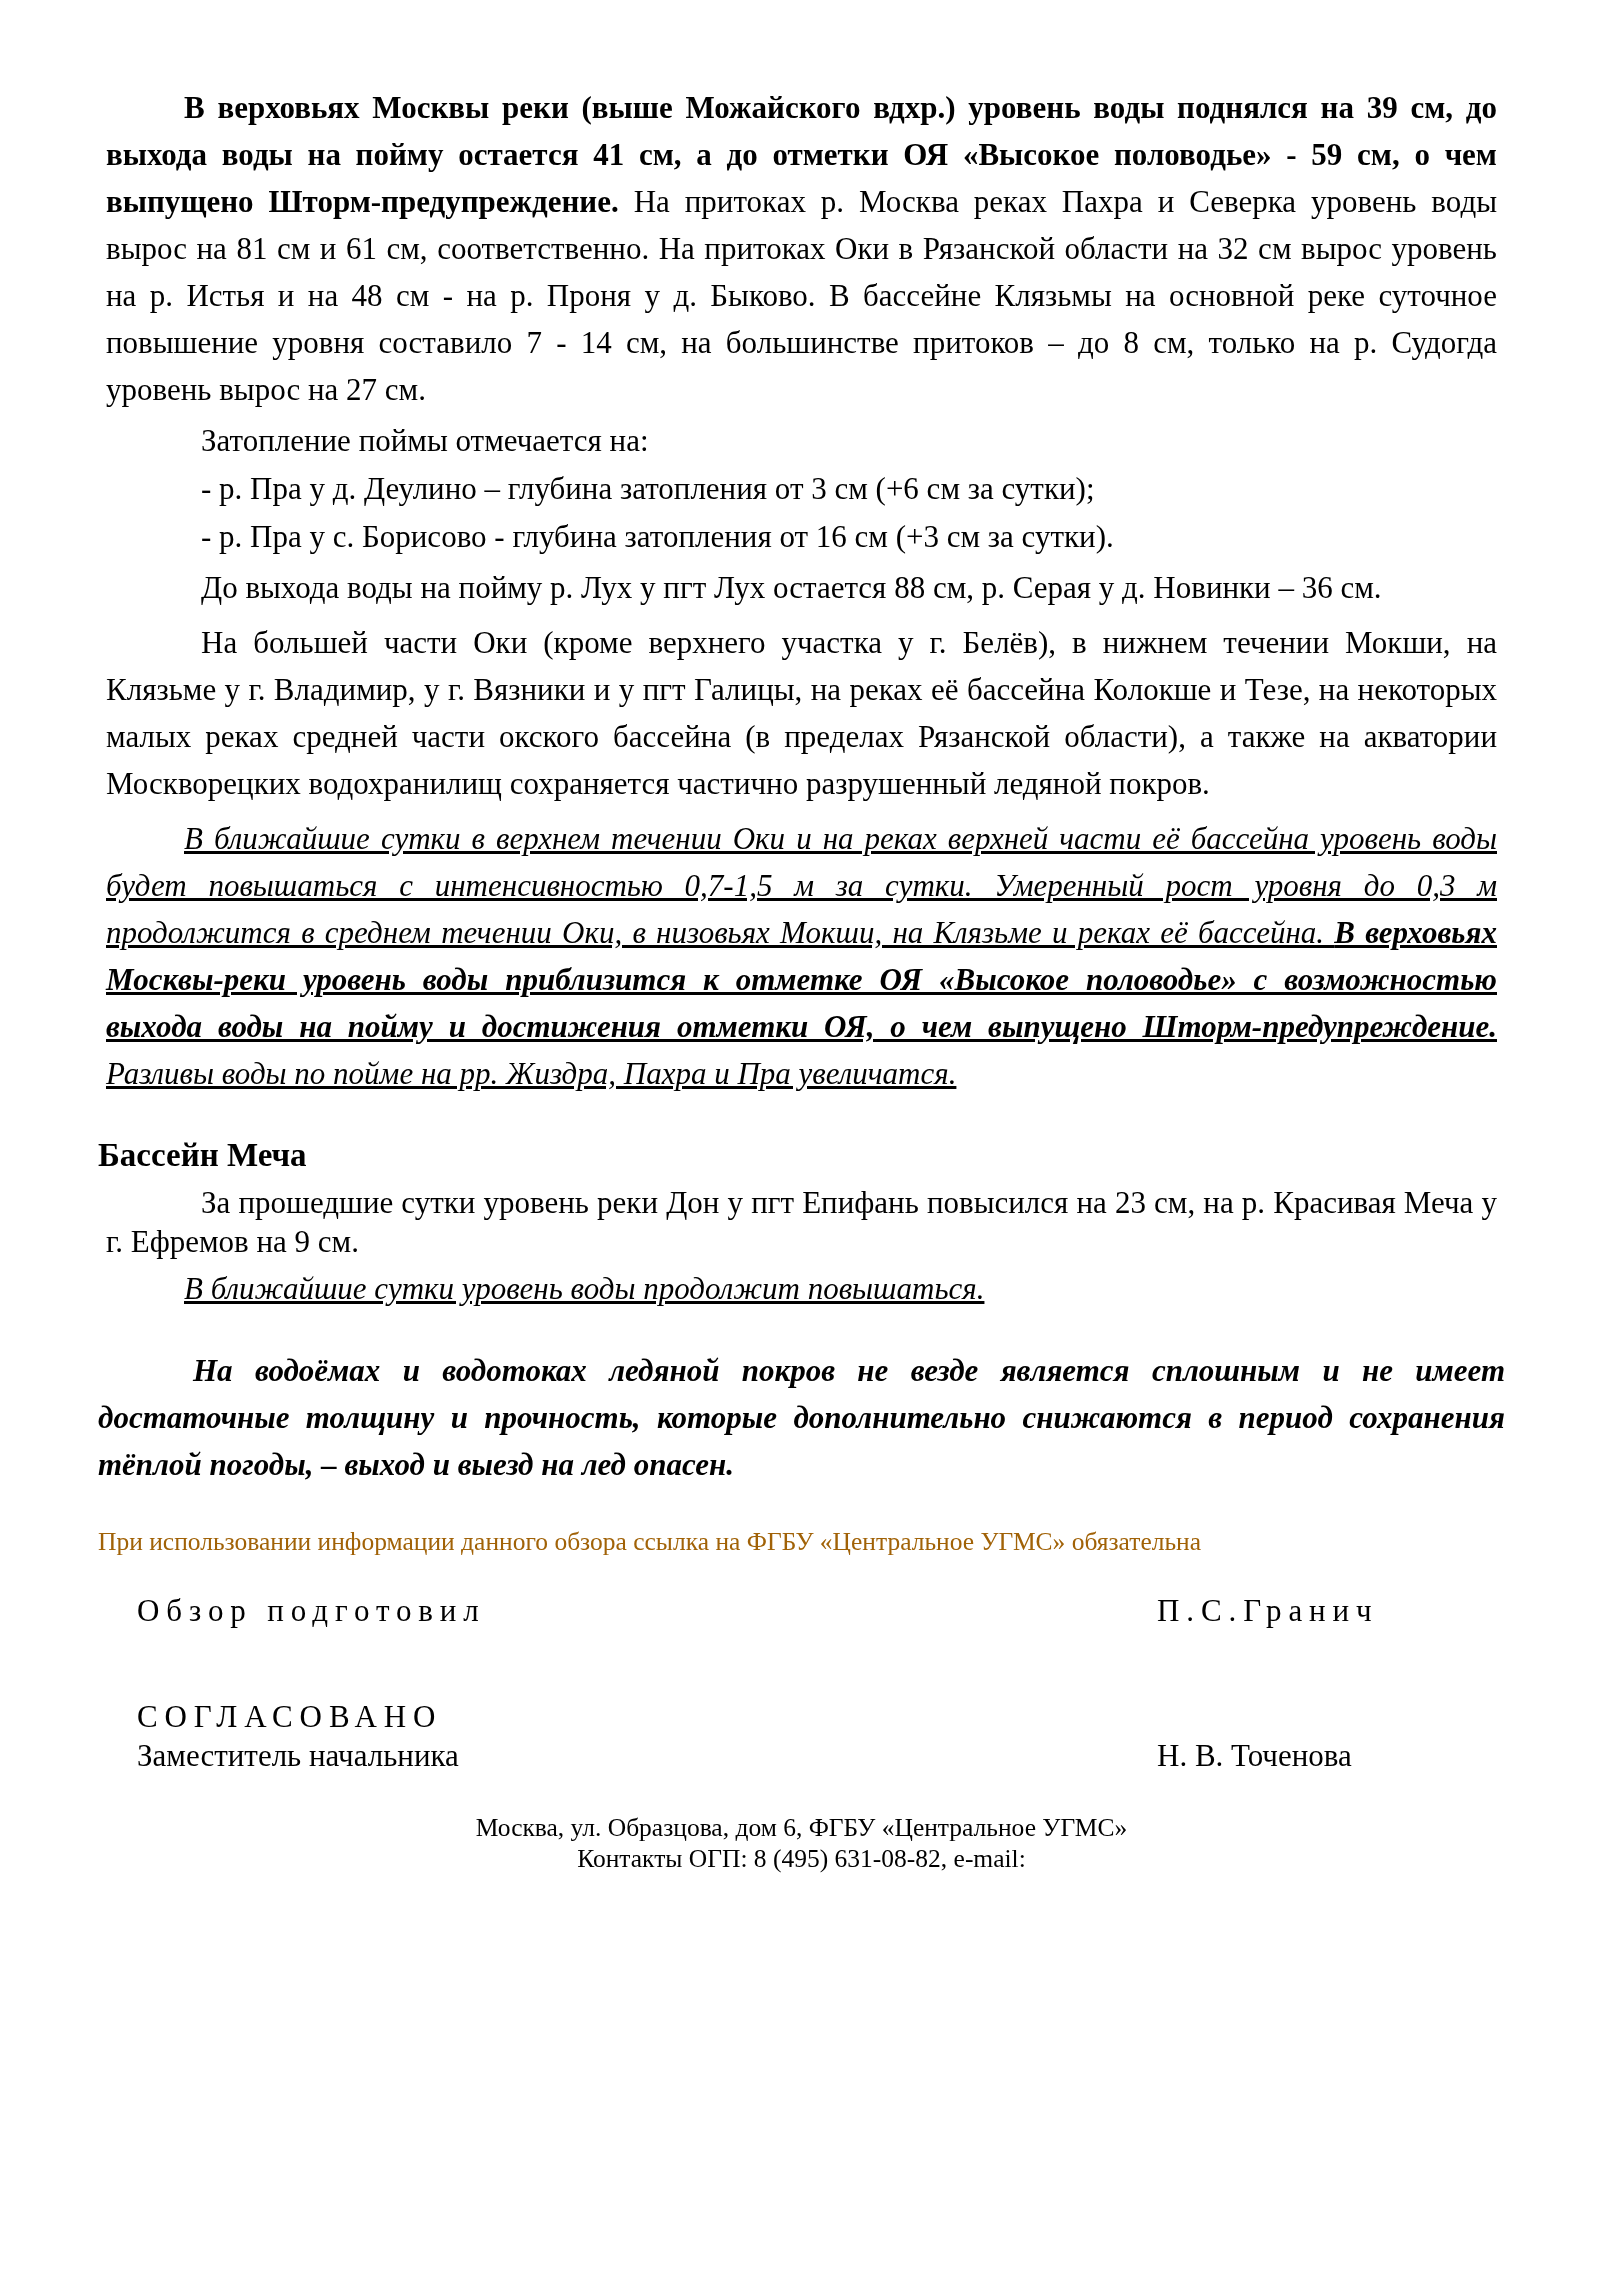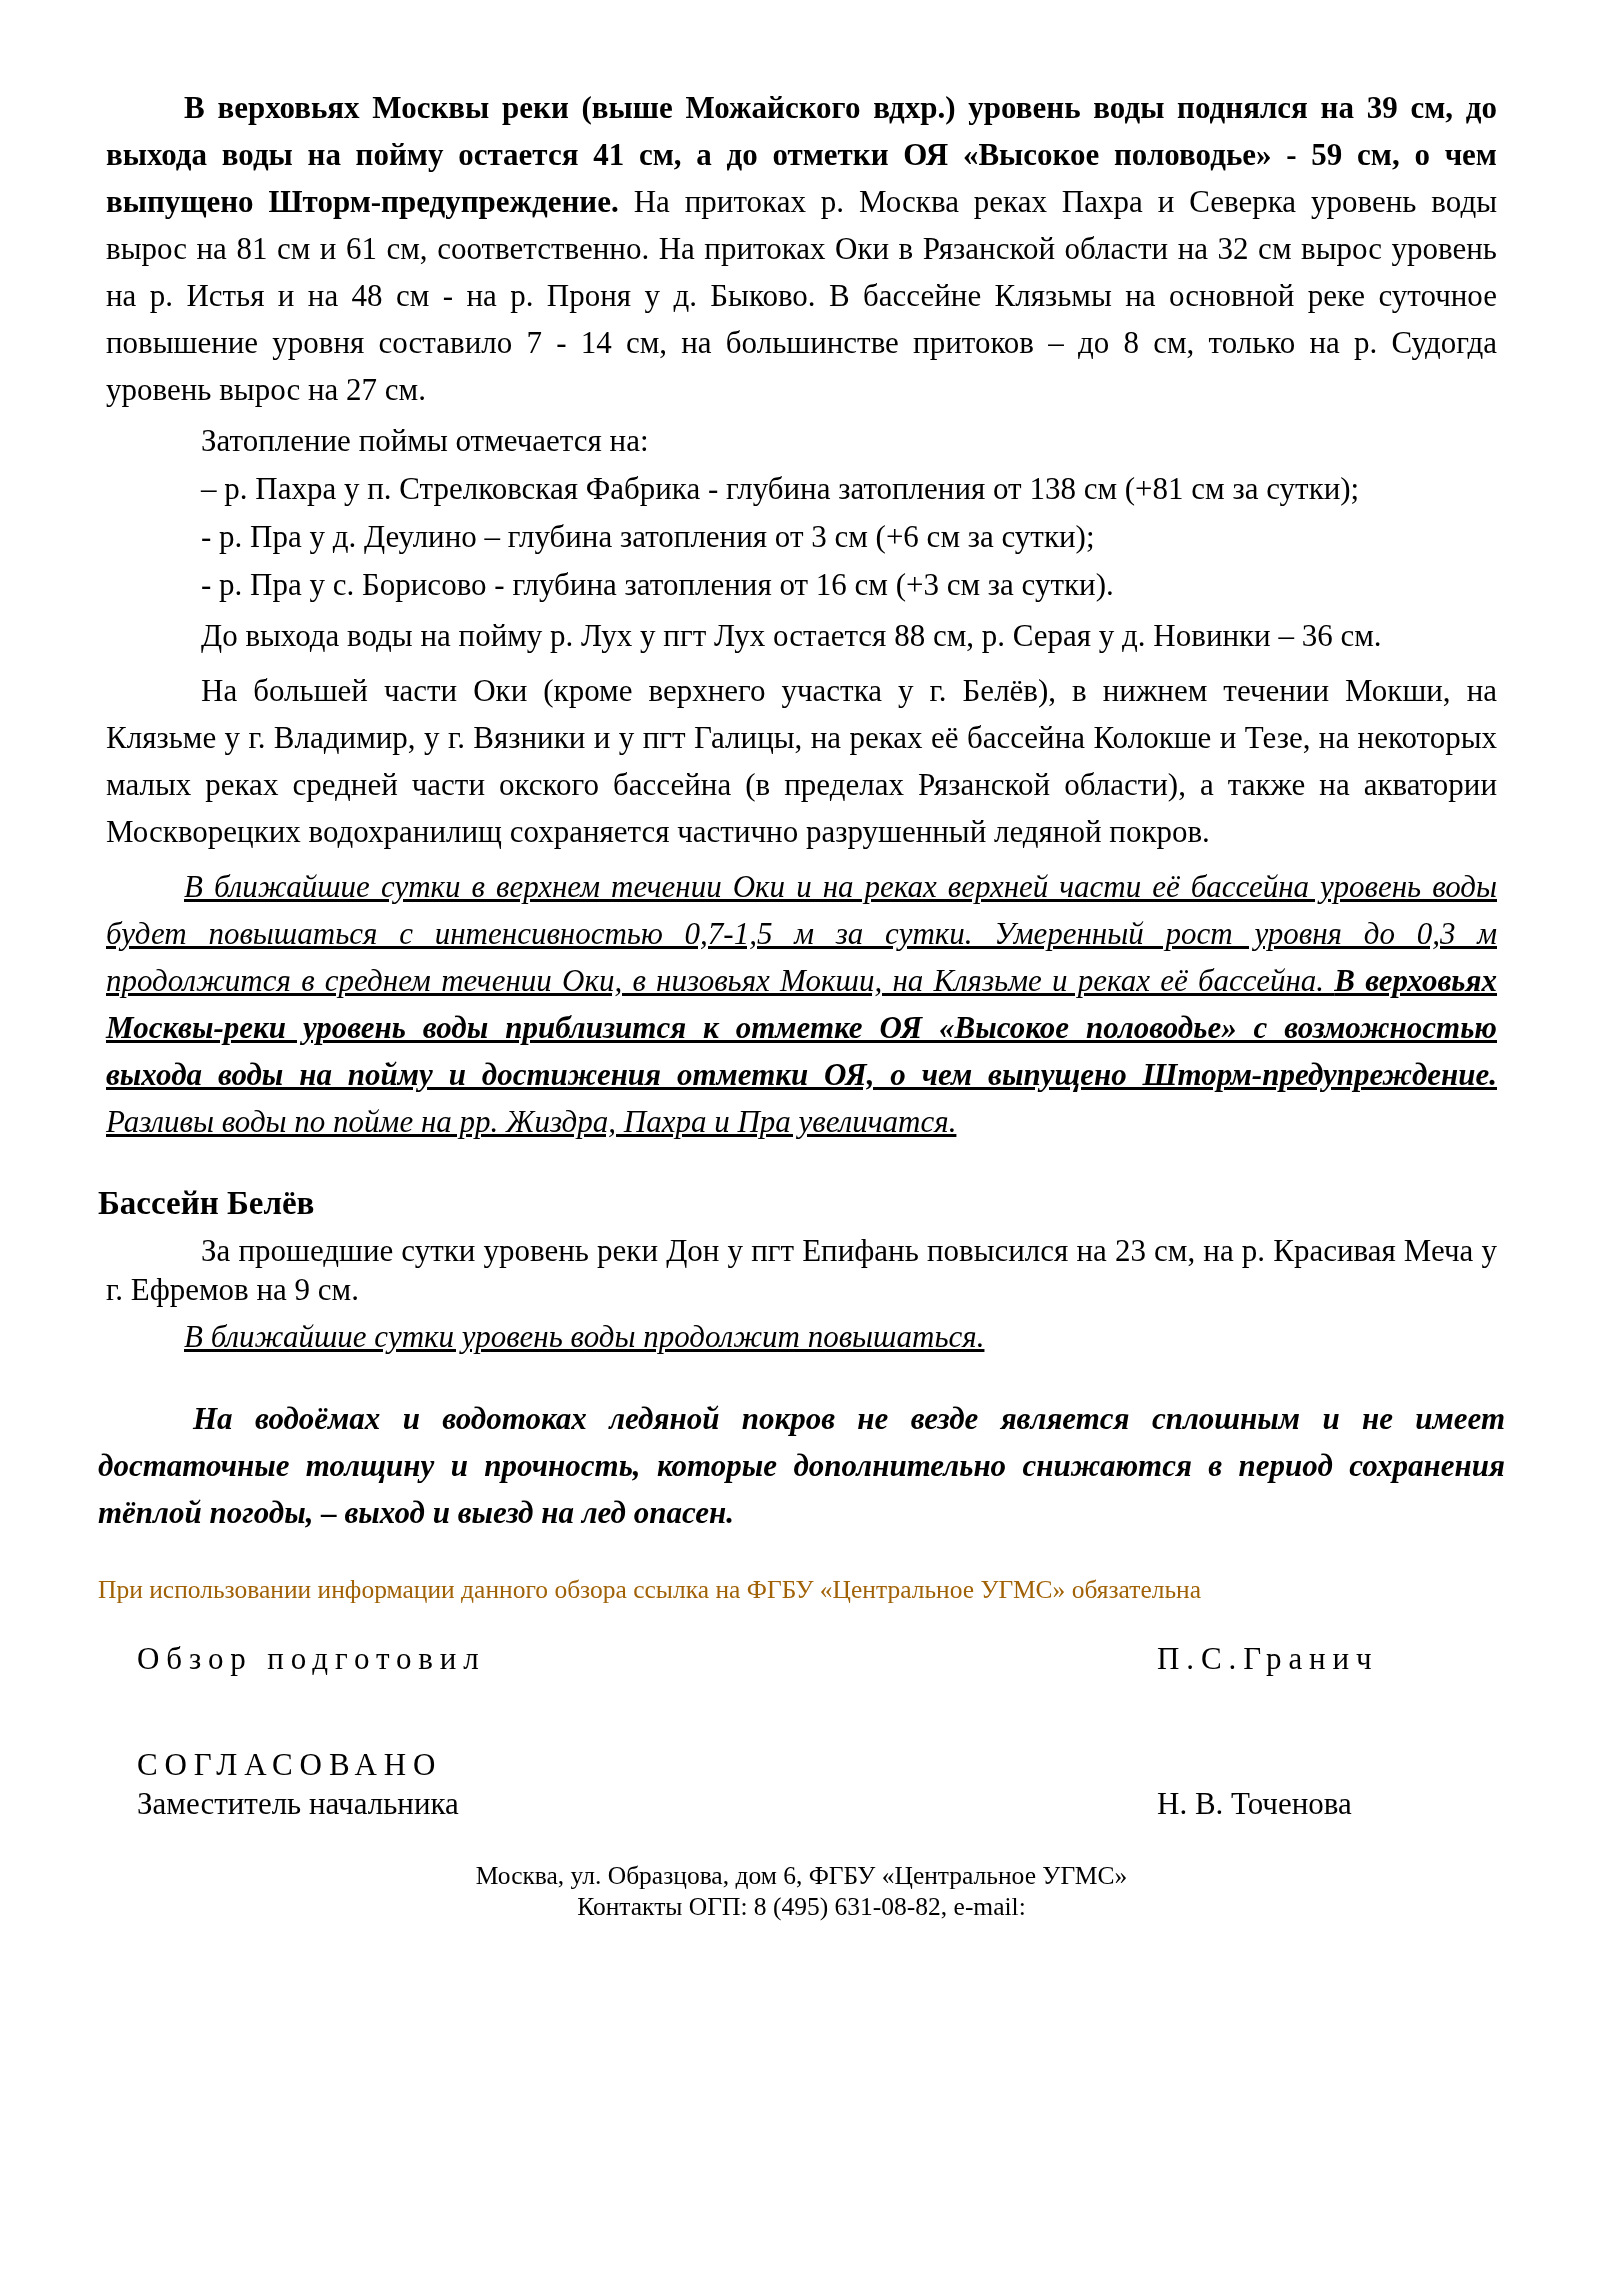--- a/index.html
+++ b/index.html
@@ -28,30 +28,29 @@
   .footer { text-align: center; font-size: 25.5px; line-height: 31px; }
 </style>
 </head>
 <body>
 
 <div class="page">
 
   <p class="p"><span class="b">В верховьях Москвы реки (выше Можайского вдхр.) уровень воды поднялся на 39 см, до выхода воды на пойму остается 41 см, а до отметки ОЯ «Высокое половодье» - 59 см, о чем выпущено Шторм-предупреждение.</span><span> На притоках  р. Москва реках Пахра и Северка уровень воды вырос на 81 см и 61 см, соответственно.  На притоках Оки в Рязанской области на 32 см вырос уровень на р. Истья и на 48 см - на р. Проня у д. Быково. В бассейне Клязьмы на основной реке суточное повышение уровня составило 7 - 14 см, на большинстве притоков – до 8 см, только на р. Судогда уровень вырос на 27 см.</span></p>
 
   <p class="p indent-list">Затопление поймы отмечается на:</p>
-  <p class="p indent-list">– р. Пахра у п. Стрелковская Фабрика -  глубина  затопления  от  138  см  (+81 см  за сутки);</p>
   <p class="p indent-list">- р. Пра у д. Деулино – глубина затопления от 3 см (+6 см за сутки);</p>
   <p class="p indent-list">- р. Пра у с. Борисово - глубина затопления от 16 см (+3 см за сутки).</p>
   <p class="p indent-list" style="line-height:46px;">До выхода воды на пойму р. Лух у пгт Лух остается 88 см, р. Серая у д. Новинки – 36 см.</p>
 
   <p class="p" style="text-indent:95px;">На большей части Оки (кроме верхнего участка у г. Белёв), в нижнем течении Мокши, на Клязьме у г. Владимир, у г. Вязники и у пгт Галицы, на реках её бассейна Колокше и Тезе, на некоторых малых реках средней части окского бассейна (в пределах Рязанской области), а также на акватории Москворецких водохранилищ сохраняется частично разрушенный ледяной покров.</p>
 
   <p class="p i"><span>В ближайшие сутки в верхнем течении Оки и на реках верхней части её бассейна уровень воды будет повышаться с интенсивностью 0,7-1,5 м за сутки. Умеренный рост уровня до 0,3 м продолжится в среднем течении Оки, в низовьях Мокши, на Клязьме и реках её бассейна. </span><span class="bi">В верховьях Москвы-реки  уровень воды приблизится к отметке ОЯ «Высокое половодье» с возможностью выхода воды на пойму и достижения отметки ОЯ, о чем выпущено Шторм-предупреждение.</span><span> Разливы воды по пойме на рр. Жиздра, Пахра и Пра увеличатся.</span></p>
 
-  <div class="h2">Бассейн Белёв</div>
+  <div class="h2">Бассейн Меча</div>
   <p class="p tight" style="text-indent:95px;">За прошедшие сутки уровень реки Дон у пгт Епифань повысился на 23 см, на р. Красивая Меча у г. Ефремов на 9 см.</p>
   <p class="p i tight" style="text-indent:78px;">В ближайшие сутки уровень воды продолжит повышаться.</p>
 
   <p class="warn">На водоёмах и водотоках ледяной покров не везде является сплошным и не имеет достаточные толщину и прочность, которые дополнительно снижаются в период сохранения тёплой погоды, – выход и выезд на лед опасен.</p>
 
   <div class="red-note">При использовании информации данного обзора ссылка на ФГБУ «Центральное УГМС» обязательна</div>
 
   <div style="height:35px;"></div>
   <div class="sig-row">
     <span class="sig-left">Обзор подготовил</span>

